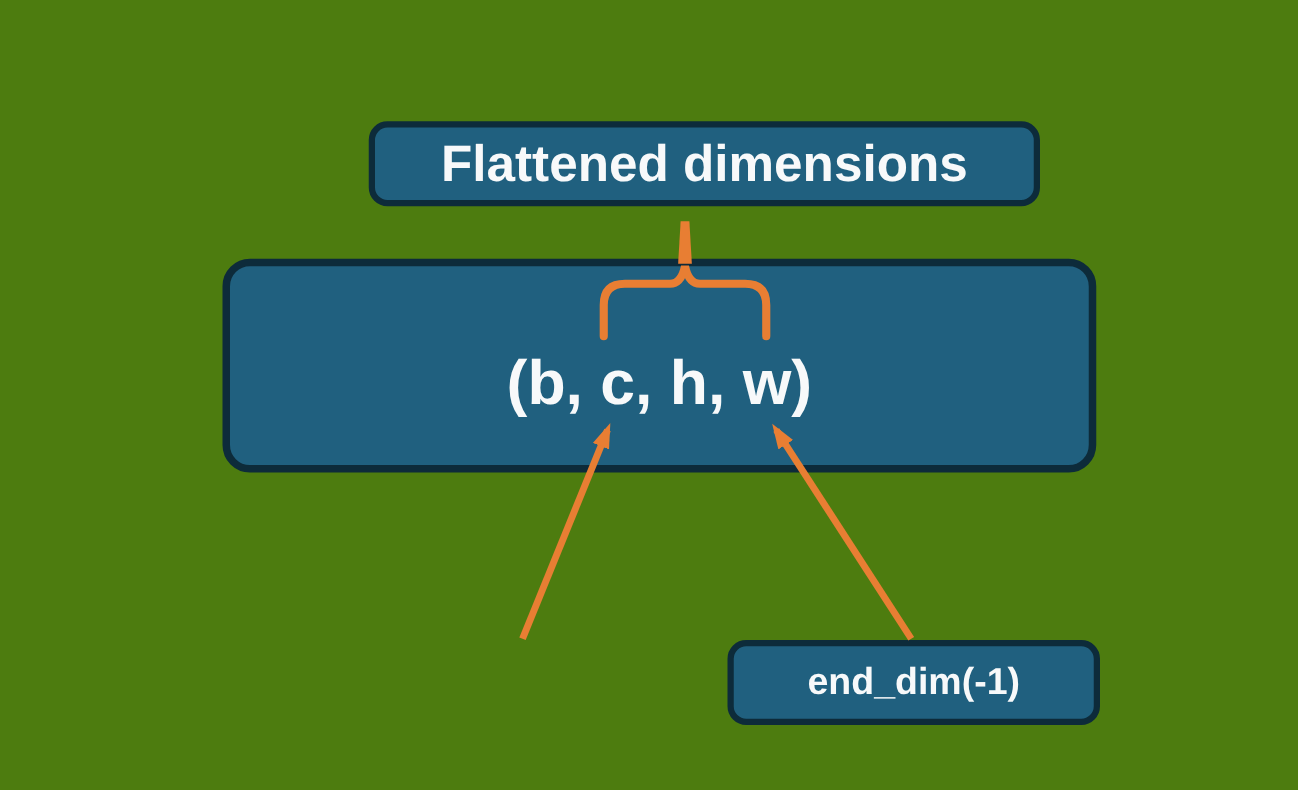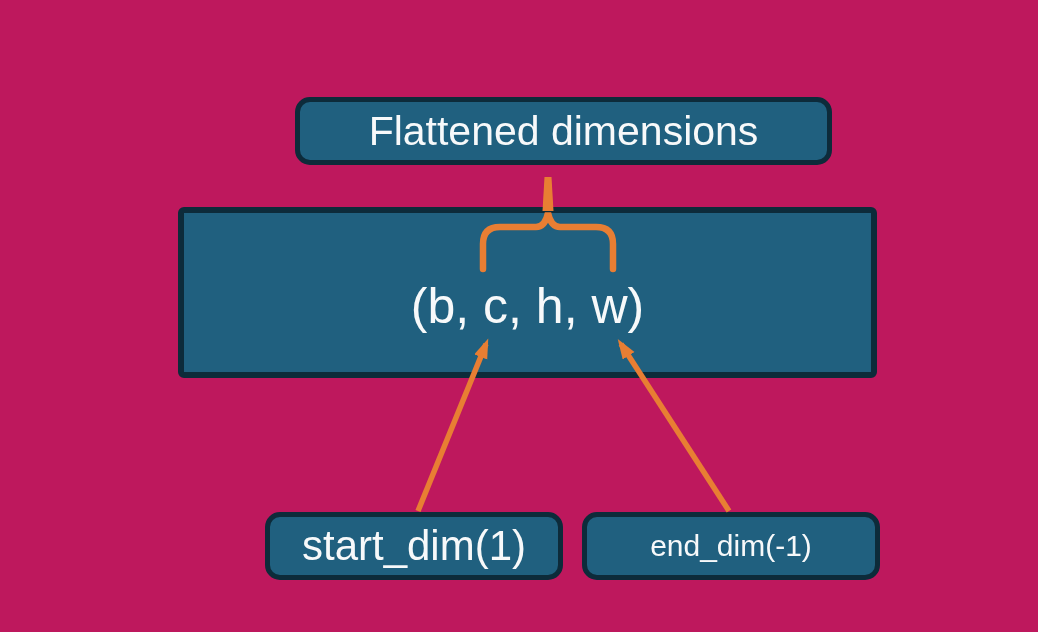--- a/index.html
+++ b/index.html
@@ -1,37 +1,38 @@
 <!DOCTYPE html>
 <html><head>
 <meta charset="utf-8">
 <style>
   html, body { margin: 0; padding: 0; background: #ffffff; }
   .canvas {
     position: relative;
     width: 1038px;
     height: 632px;
-    background: #be185d;
+    background: #4d7c0f;
     font-family: "Liberation Sans", "DejaVu Sans", sans-serif;
     overflow: hidden;
+    font-weight: bold;
   }
   .box {
     position: absolute;
     box-sizing: border-box;
     background: #20607f;
     border: 5px solid #0d2b3a;
     border-radius: 15px;
     display: flex;
     align-items: center;
     justify-content: center;
     color: #f7f9fa;
   }
   .top-box   { left: 295px; top: 97px;  width: 537px; height: 68px;  font-size: 41px; }
   .big-box   { left: 178px; top: 207px; width: 699px; height: 171px;
-               border-radius: 6px; border-width: 6px; font-size: 50px; padding-top: 26px; text-align: right; }
+               border-radius: 22px; border-width: 6px; font-size: 50px; padding-top: 26px; text-align: right; }
   .start-box { left: 265px; top: 512px; width: 298px; height: 68px;  font-size: 42px; }
   .end-box   { left: 582px; top: 512px; width: 298px; height: 68px;  font-size: 30px; }
   .label { white-space: nowrap; line-height: 1; }
   .overlay {
     position: absolute;
     left: 0; top: 0;
     width: 1038px; height: 632px;
     pointer-events: none;
   }
 </style>
@@ -41,23 +42,20 @@
 <div class="canvas">
 
   <div class="box top-box">
     <span class="label">Flattened dimensions</span>
   </div>
 
   <div class="box big-box">
     <span class="label">(b, c, h, w)</span>
   </div>
 
-  <div class="box start-box">
-    <span class="label">start_dim(1)</span>
-  </div>
 
   <div class="box end-box">
     <span class="label">end_dim(-1)</span>
   </div>
 
   <svg class="overlay" width="1038" height="632" viewBox="0 0 1038 632" xmlns="http://www.w3.org/2000/svg">
     <defs>
       <marker id="arrowhead" markerUnits="userSpaceOnUse" markerWidth="22" markerHeight="16" refX="14" refY="7" orient="auto">
         <path d="M0,0 L20,7 L0,14 Z" fill="#e87e33"></path>
       </marker>

